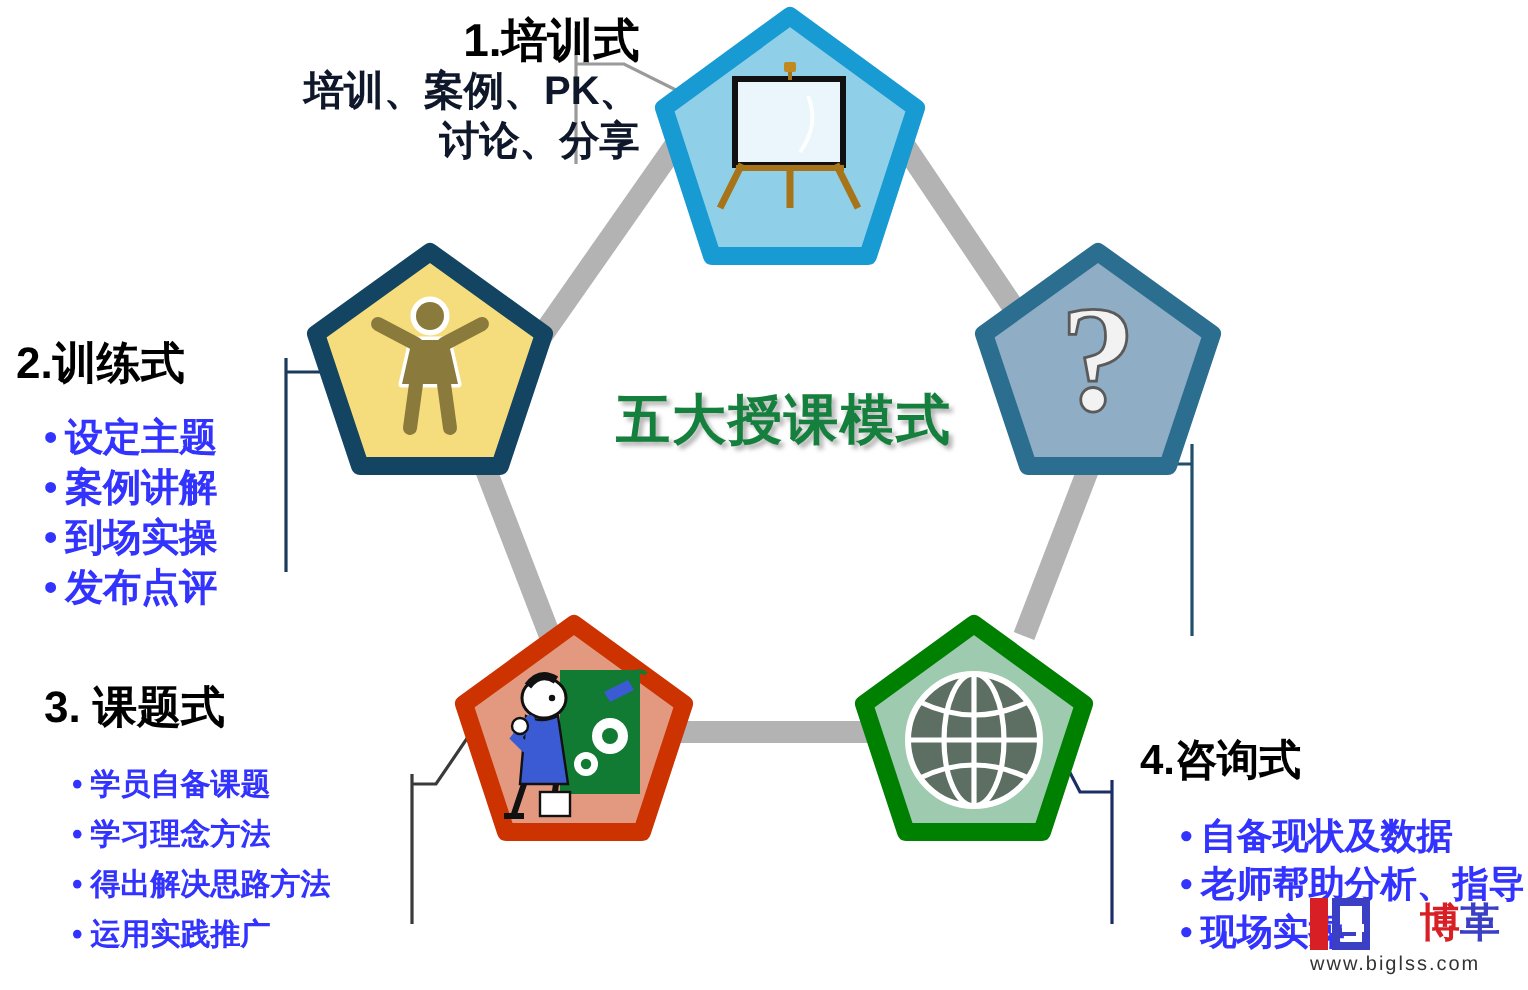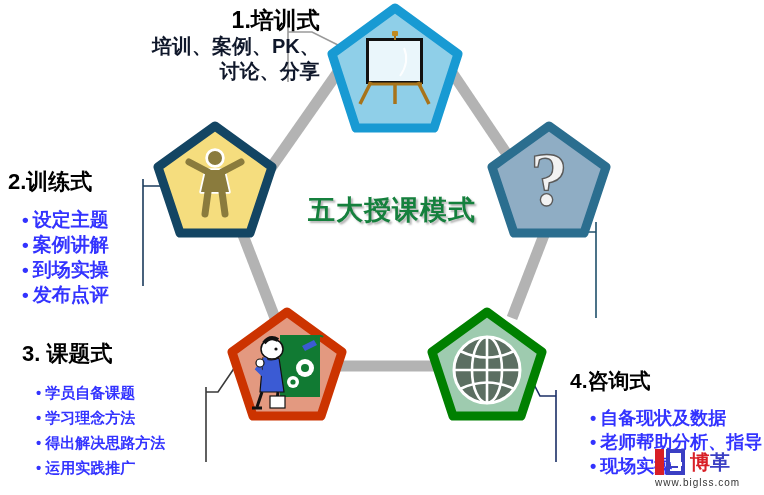--- a/index.html
+++ b/index.html
@@ -54,21 +54,21 @@
   
   #center-title{
     position:absolute;left:292px;top:192px;width:200px;
     text-align:center;font-size:27px;font-weight:bold;color:#15803d;
     text-shadow:2px 2px 2px rgba(120,120,120,0.55);
     letter-spacing:1px;white-space:nowrap;
   }
 
   
   #logo{position:absolute;left:655px;top:448px;width:106px;height:44px;}
-  #logo .logo-top{display:flex;align-items:center;height:28px;}
+  #logo .logo-top{display:flex;align-items:center;height:28px;gap:20px;}
   #logo .logo-mark{width:30px;height:26px;position:relative;margin-right:5px;}
   #logo .mark-i{position:absolute;left:0;top:0;width:9px;height:26px;background:#d81f26;}
   #logo .mark-g{
     position:absolute;left:11px;top:0;width:19px;height:26px;
     border:4px solid #3b3fc4;box-sizing:border-box;border-left:4px solid #3b3fc4;
   }
   #logo .mark-g::after{
     content:"";position:absolute;right:-1px;top:9px;width:11px;height:4px;background:#ffffff;
   }
   #logo .mark-g::before{

